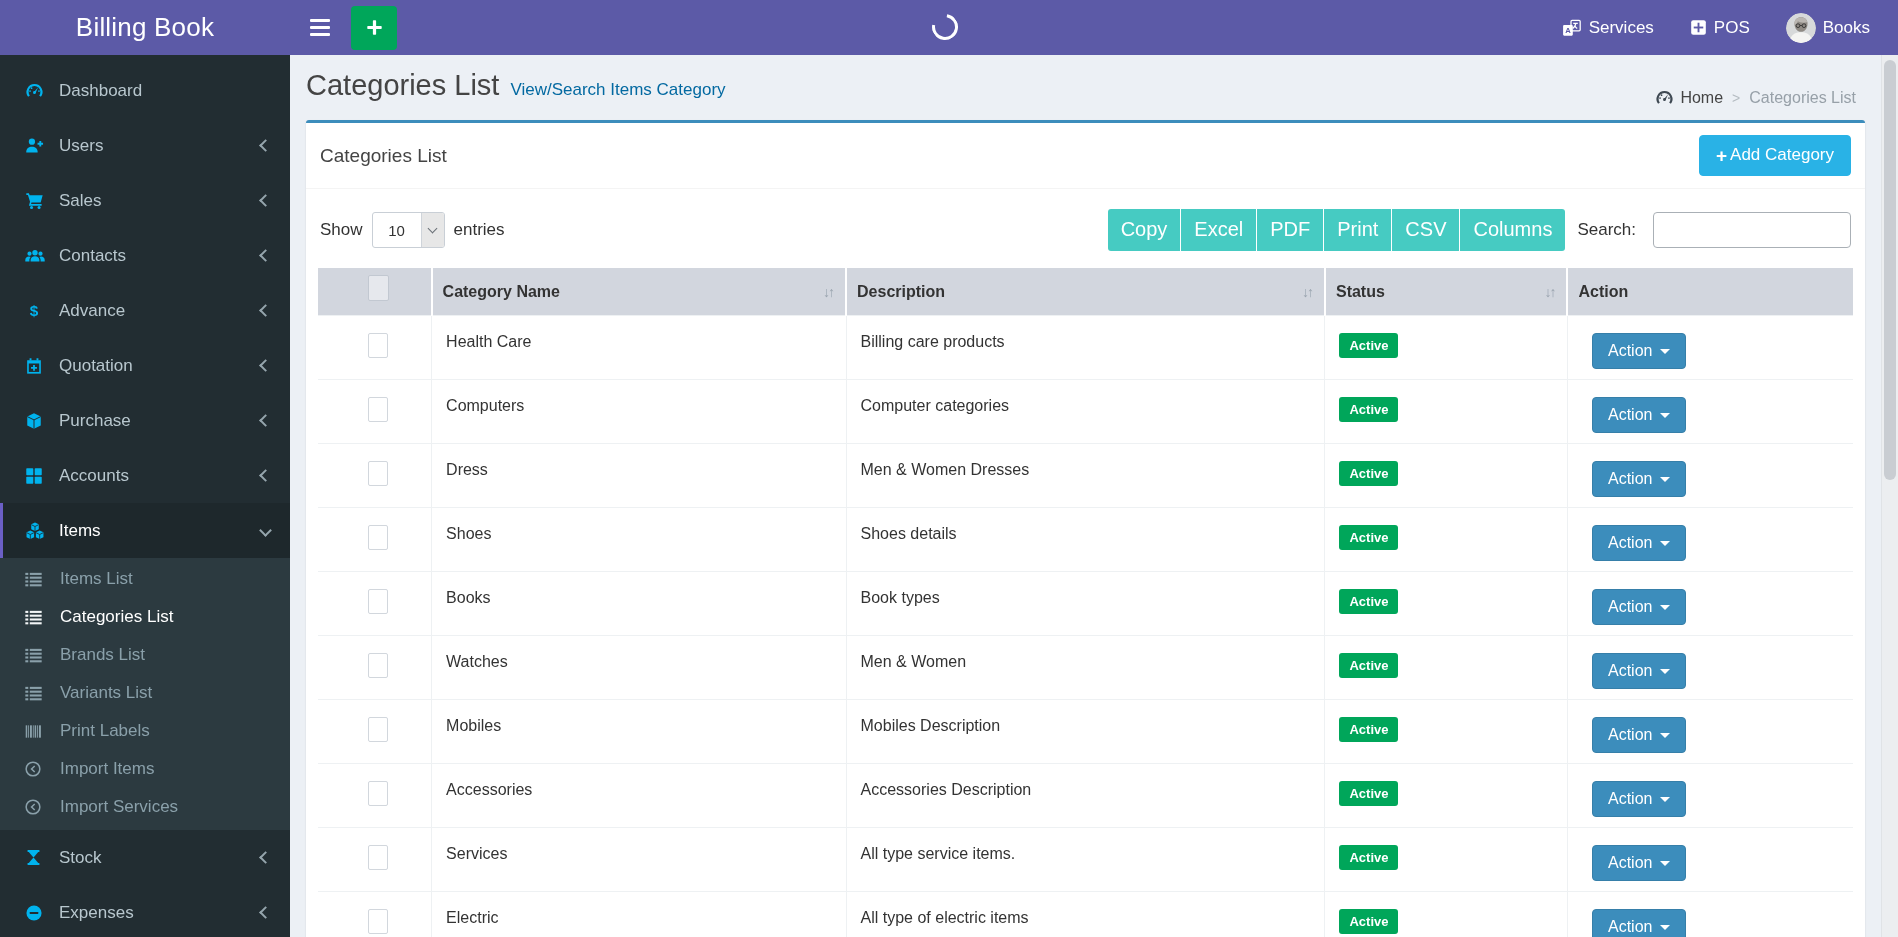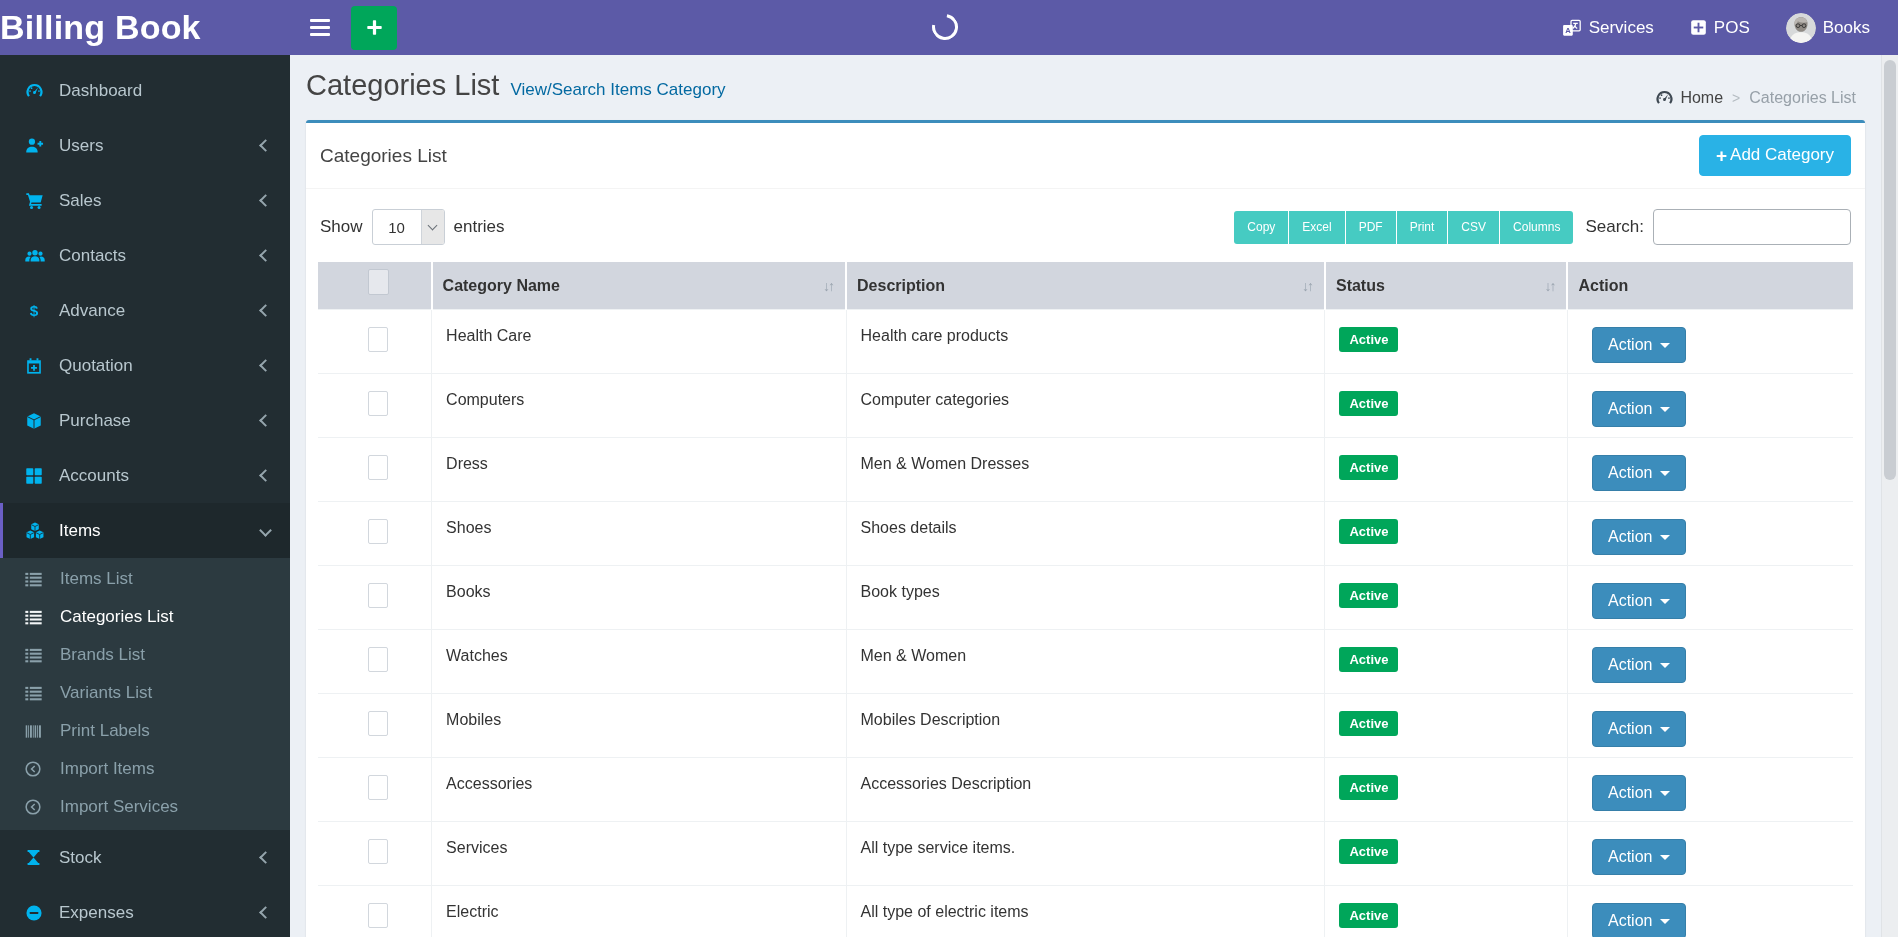--- a/index.html
+++ b/index.html
@@ -3,22 +3,22 @@
 <meta charset="utf-8">
 <style>
   * { box-sizing: border-box; margin: 0; padding: 0; }
   html, body { width: 1898px; height: 937px; overflow: hidden;
     font-family: "Liberation Sans", sans-serif; background: #ecf0f5; color: #333; }
   a { text-decoration: none; color: inherit; cursor: pointer; }
 
   
   .topbar { position: absolute; top: 0; left: 0; right: 0; height: 55px;
     background: #5c5aa7; display: flex; z-index: 20; }
-  .logo { width: 290px; height: 55px; line-height: 55px; 
-    color: #fff; font-size: 34px; font-weight: bold; letter-spacing: 0.2px; }
+  .logo { width: 290px; height: 55px; line-height: 55px; text-align: center;
+    color: #fff; font-size: 26px; font-weight: normal; letter-spacing: 0.2px; }
   .topnav { flex: 1; display: flex; align-items: center; position: relative; }
   .hamburger { display: flex; flex-direction: column; gap: 4px; padding: 14px 12px; margin-left: 8px; }
   .hamburger .bar { width: 20px; height: 3px; background: #fff; border-radius: 1px; }
   .quick-add { margin-left: 9px; width: 46px; height: 44px; border-radius: 4px;
     background: #00a65a; display: flex; align-items: center; justify-content: center; }
   .spinner { position: absolute; left: 642px; top: 14px; width: 26px; height: 26px;
     border: 3px solid #fff; border-top-color: transparent; border-radius: 50%;
     transform: rotate(-35deg); }
   .topnav-right { margin-left: auto; display: flex; align-items: center; gap: 36px;
     padding-right: 28px; color: #fff; font-size: 17px; }
@@ -78,24 +78,24 @@
   .toolbar { display: flex; align-items: center; padding: 14px 2px 0; }
   .length { display: flex; align-items: center; gap: 9px; font-size: 17px; color: #333; }
   .select { width: 73px; height: 36px; border: 1px solid #c9cfd6; border-radius: 3px;
     background: #fff; display: inline-flex; align-items: stretch; overflow: hidden; cursor: pointer; }
   .select-value { flex: 1; display: flex; align-items: center; justify-content: center;
     font-size: 15px; color: #333; }
   .select-arrow { width: 23px; background: #e7e7e7; border-left: 1px solid #cfd4da;
     display: flex; align-items: center; justify-content: center; color: #6a7077; }
   .select-arrow .chev { width: 7px; height: 7px; border-width: 1.5px; margin-top: -3px; }
   .dt-buttons { margin-left: auto; display: flex; border-radius: 3px; overflow: hidden; }
-  .dt-btn { background: #46cbc2; color: #fff; font-size: 12px; padding: 9px 13px 10px;
+  .dt-btn { background: #46cbc2; color: #fff; font-size: 20px; padding: 9px 13px 10px;
     border: none; border-right: 1px solid #fff; cursor: pointer; font-family: inherit; }
   .dt-btn:last-child { border-right: none; }
-  .searchbar { display: flex; align-items: center; gap: 9px; margin-left: 12px;
+  .searchbar { display: flex; align-items: center; gap: 17px; margin-left: 12px;
     font-size: 17px; color: #333; }
   .search-input { width: 198px; height: 36px; border: 1px solid #aab0b6; border-radius: 4px;
     padding: 0 10px; font-size: 16px; font-family: inherit; outline: none; }
 
   
   .cat-table { width: 100%; border-collapse: collapse; margin-top: 17px; font-size: 16px; color: #333; }
   .cat-table thead th { background: #d2d6de; text-align: left; font-weight: bold;
     padding: 10px 10px; border-right: 2px solid #fff; position: relative; height: 40px; }
   .cat-table thead th:last-child { border-right: none; }
   .sort { position: absolute; right: 12px; top: 50%; transform: translateY(-52%);
@@ -488,21 +488,21 @@
               <th><span>Category Name</span><span class="sort">↓↑</span></th>
               <th><span>Description</span><span class="sort">↓↑</span></th>
               <th><span>Status</span><span class="sort">↓↑</span></th>
               <th><span>Action</span></th>
             </tr>
           </thead>
           <tbody>
             <tr>
               <td class="td-cb"><span class="cb"></span></td>
               <td class="td-name">Health Care</td>
-              <td class="td-desc">Health care products</td>
+              <td class="td-desc">Billing care products</td>
               <td class="td-status"><span class="badge">Active</span></td>
               <td class="td-action"><button class="btn-action">
                   <span>Action</span>
                   <i class="caret"></i>
                 </button></td>
             </tr>
             <tr>
               <td class="td-cb"><span class="cb"></span></td>
               <td class="td-name">Computers</td>
               <td class="td-desc">Computer categories</td>

